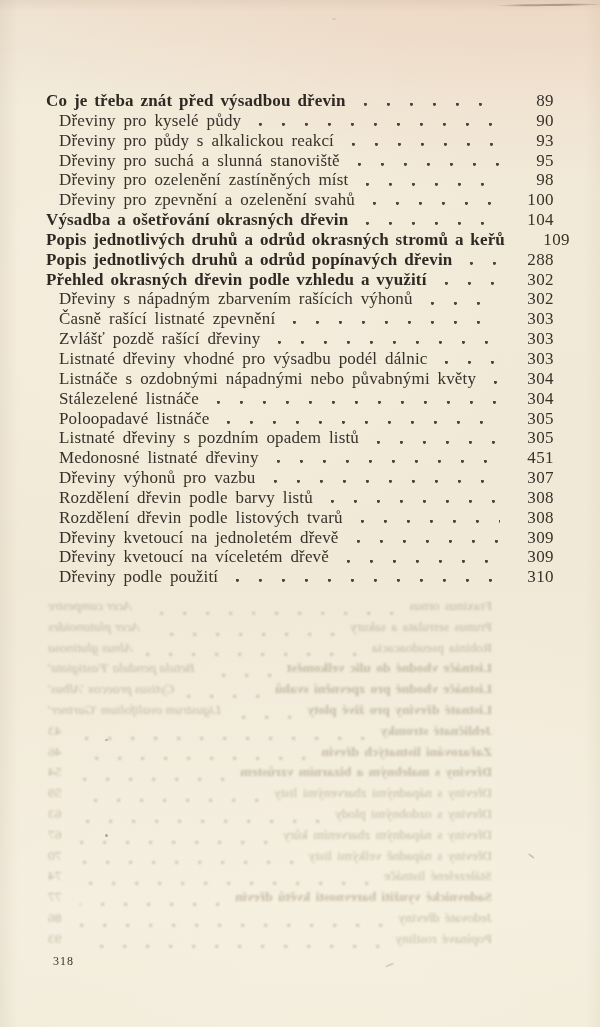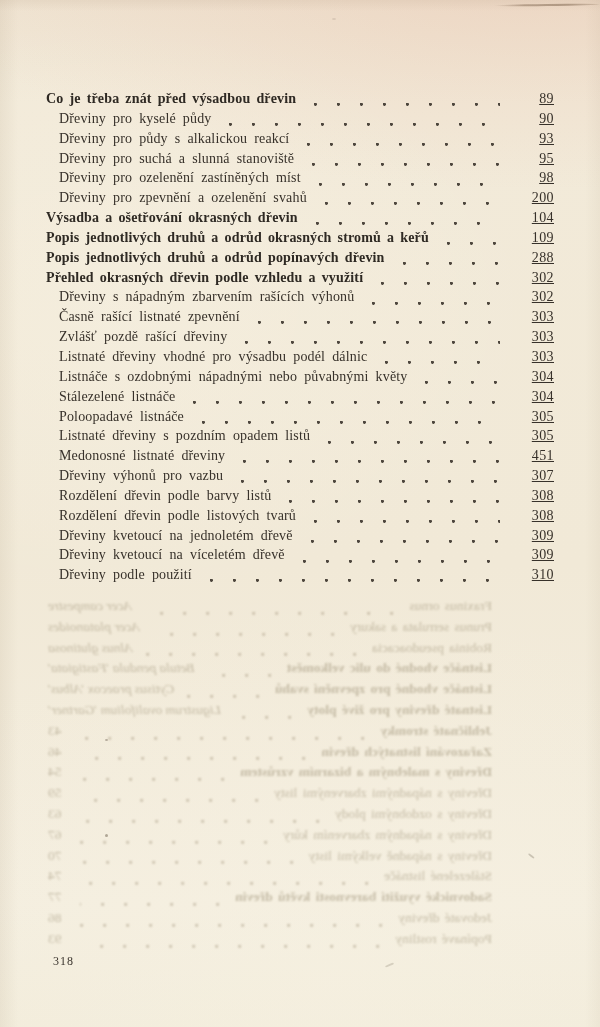--- a/index.html
+++ b/index.html
@@ -14,36 +14,36 @@
       linear-gradient(90deg, rgba(150,130,100,.10) 0%, rgba(150,130,100,0) 3%),
       linear-gradient(270deg, rgba(150,130,100,.07) 0%, rgba(150,130,100,0) 2.5%),
       radial-gradient(1100px 420px at 88% -4%, rgba(230,178,155,.30), rgba(230,178,155,0) 55%),
       radial-gradient(700px 500px at 20% 30%, rgba(255,252,240,.20), rgba(255,252,240,0) 60%),
       radial-gradient(800px 600px at 55% 95%, rgba(248,243,228,.35), rgba(248,243,228,0) 65%),
       linear-gradient(180deg,#efe4d2 0%,#f2ead9 10%,#f1e9d7 55%,#f4eedf 88%,#f2ecdb 100%);
   }
   
   .toc{
     position:absolute;left:46px;top:91px;width:508px;
-    font-size:14px;color:#37312a;
+    font-size:17px;color:#37312a;
   }
   .row{
     display:flex;align-items:baseline;height:19.85px;
     white-space:nowrap;
   }
   .row .lbl{word-spacing:3.4px;letter-spacing:.15px;}
   .row.top .lbl{font-weight:bold;color:#2e2923;word-spacing:2.4px;}
   .row.sub{padding-left:13px;}
   .leader{
     flex:1;height:13px;align-self:flex-end;margin:0 12px 0 11px;
     background-image:radial-gradient(circle at 1.4px 1.4px, rgba(55,48,40,.88) 1.25px, rgba(55,48,40,0) 1.9px);
     background-size:23px 3.2px;background-repeat:repeat-x;
     background-position:left 7px bottom 4.5px;
   }
-  .pg{min-width:42px;text-align:right;letter-spacing:.4px;color:#37312a;text-decoration:underline;}
+  .pg{min-width:42px;text-align:right;letter-spacing:.4px;color:#37312a;}
   .row.top .pg{font-weight:normal;}
   
   .ghost{
     position:absolute;left:48px;top:598px;width:478px;
     transform:scaleX(-1);
     filter:blur(.8px);opacity:.52;
     font-size:13.5px;color:#998d72;
   }
   .grow{display:flex;align-items:baseline;height:20.8px;padding-left:34px;white-space:nowrap;}
   .grow .ga{word-spacing:2px;}
@@ -107,21 +107,21 @@
       <span class="pg">95</span>
     </div>
   <div class="row sub">
       <span class="lbl">Dřeviny pro ozelenění zastíněných míst</span>
       <span class="leader"></span>
       <span class="pg">98</span>
     </div>
   <div class="row sub">
       <span class="lbl">Dřeviny pro zpevnění a ozelenění svahů</span>
       <span class="leader"></span>
-      <span class="pg">200</span>
+      <span class="pg">100</span>
     </div>
   <div class="row top">
       <span class="lbl">Výsadba a ošetřování okrasných dřevin</span>
       <span class="leader"></span>
       <span class="pg">104</span>
     </div>
   <div class="row top">
       <span class="lbl">Popis jednotlivých druhů a odrůd okrasných stromů a keřů</span>
       <span class="leader"></span>
       <span class="pg">109</span>

